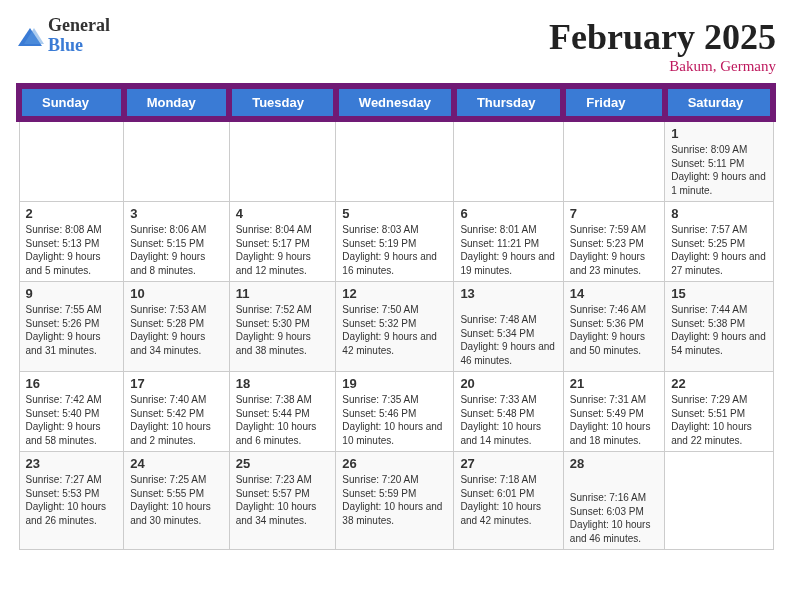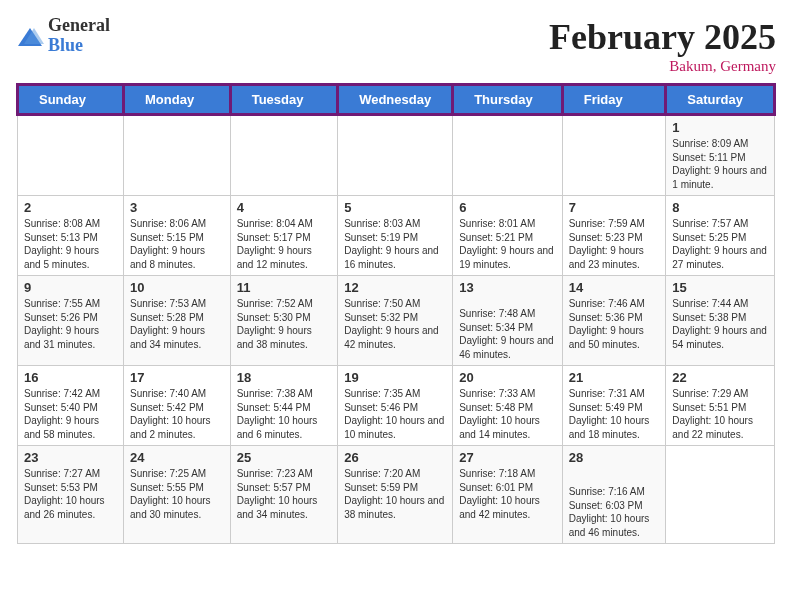--- a/index.html
+++ b/index.html
@@ -51,21 +51,21 @@
       border-collapse: collapse;
       border: 1px solid #ccc;
     }
     .calendar th {
       background-color: #3a7bd5;
       color: #fff;
       font-size: 13px;
       font-weight: bold;
       padding: 6px 20px;
       text-align: left;
-      border: 3px solid #701a75;
+      border: 6px solid #701a75;
     }
     .calendar td {
       vertical-align: top;
       width: 113px;
       min-height: 80px;
       padding: 4px 6px;
       border: 1px solid #ccc;
       font-size: 10.5px;
       color: #333;
       background: #fff;
@@ -157,21 +157,21 @@
         </td>
         <td>
           <span class="day-num">5</span>
           <div class="day-info" style="white-space: pre-line;">Sunrise: 8:03 AM
 Sunset: 5:19 PM
 Daylight: 9 hours and 16 minutes.</div>
         </td>
         <td>
           <span class="day-num">6</span>
           <div class="day-info" style="white-space: pre-line;">Sunrise: 8:01 AM
-Sunset: 5:21 PM
+Sunset: 11:21 PM
 Daylight: 9 hours and 19 minutes.</div>
         </td>
         <td>
           <span class="day-num">7</span>
           <div class="day-info" style="white-space: pre-line;">Sunrise: 7:59 AM
 Sunset: 5:23 PM
 Daylight: 9 hours and 23 minutes.</div>
         </td>
         <td>
           <span class="day-num">8</span>

